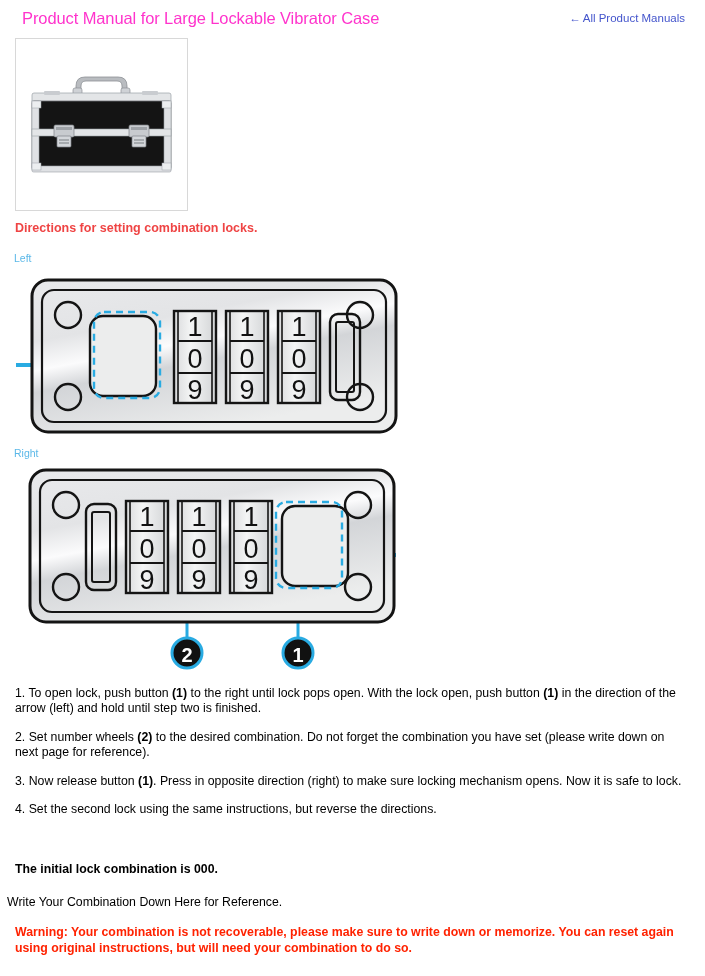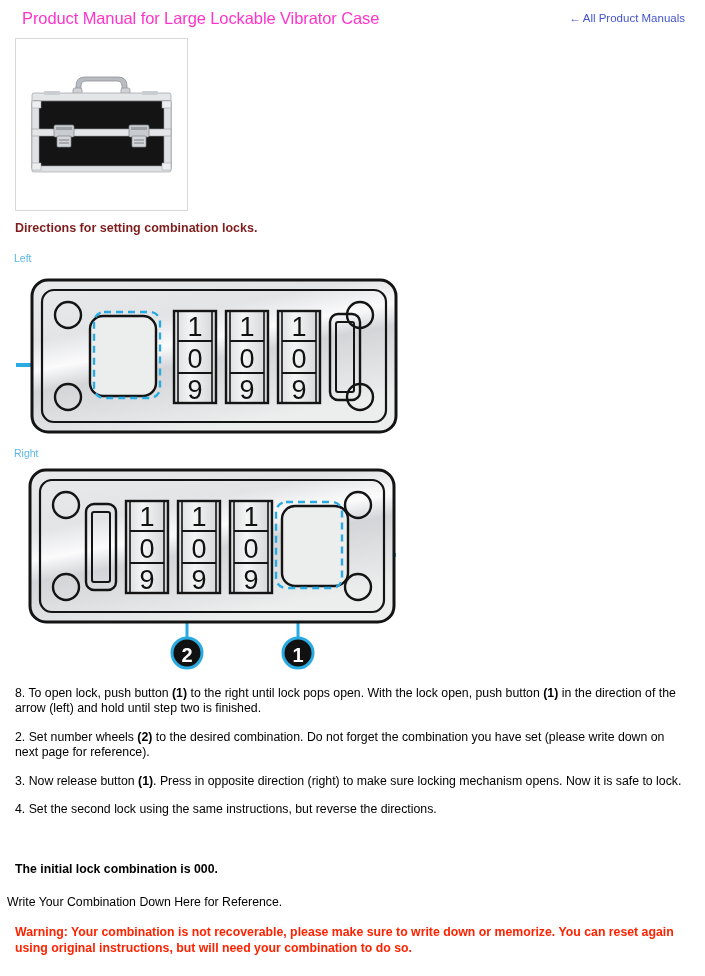--- a/index.html
+++ b/index.html
@@ -65,21 +65,21 @@
   }
   .product-figure svg { display: block; }
 
   
   .section-heading {
     position: absolute;
     left: 15px;
     top: 221px;
     font-size: 12.5px;
     font-weight: bold;
-    color: #7f1d1d;
+    color: #ef4444;
   }
 
   
   .diagram-wrap { position: absolute; left: 0; }
   .diagram-label {
     font-size: 10.5px;
     color: #5bb8e8;
     font-family: "Liberation Sans", sans-serif;
   }
   .lock-svg { display: block; }
@@ -346,21 +346,21 @@
         <text x="173" y="203" font-family="Liberation Sans, sans-serif" font-size="20" font-weight="bold" text-anchor="middle" fill="#ffffff">2</text>
       </g>
       <g>
         <circle cx="284" cy="194" r="15" fill="#111111" stroke="#29abe2" stroke-width="3"></circle>
         <text x="284" y="203" font-family="Liberation Sans, sans-serif" font-size="20" font-weight="bold" text-anchor="middle" fill="#ffffff">1</text>
       </g>
     </svg>
   </div>
 
   <div class="instructions" id="instructions-list">
-      <p><span>8. To open lock, push button </span><span class="bold">(1)</span><span> to the right until lock pops open. With the lock open, push button </span><span class="bold">(1)</span><span> in the direction of the arrow (left) and hold until step two is finished.</span></p>
+      <p><span>1. To open lock, push button </span><span class="bold">(1)</span><span> to the right until lock pops open. With the lock open, push button </span><span class="bold">(1)</span><span> in the direction of the arrow (left) and hold until step two is finished.</span></p>
       <p><span>2. Set number wheels </span><span class="bold">(2)</span><span> to the desired combination. Do not forget the combination you have set (please write down on next page for reference).</span></p>
       <p><span>3. Now release button </span><span class="bold">(1)</span><span>. Press in opposite direction (right) to make sure locking mechanism opens. Now it is safe to lock.</span></p>
       <p><span>4. Set the second lock using the same instructions, but reverse the directions.</span></p>
     </div>
 
   <div class="initial-combo">The initial lock combination is 000.</div>
   <div class="write-down">Write Your Combination Down Here for Reference.</div>
   <div class="warning">Warning: Your combination is not recoverable, please make sure to write down or memorize. You can reset again using original instructions, but will need your combination to do so.</div>
 
 </div>

